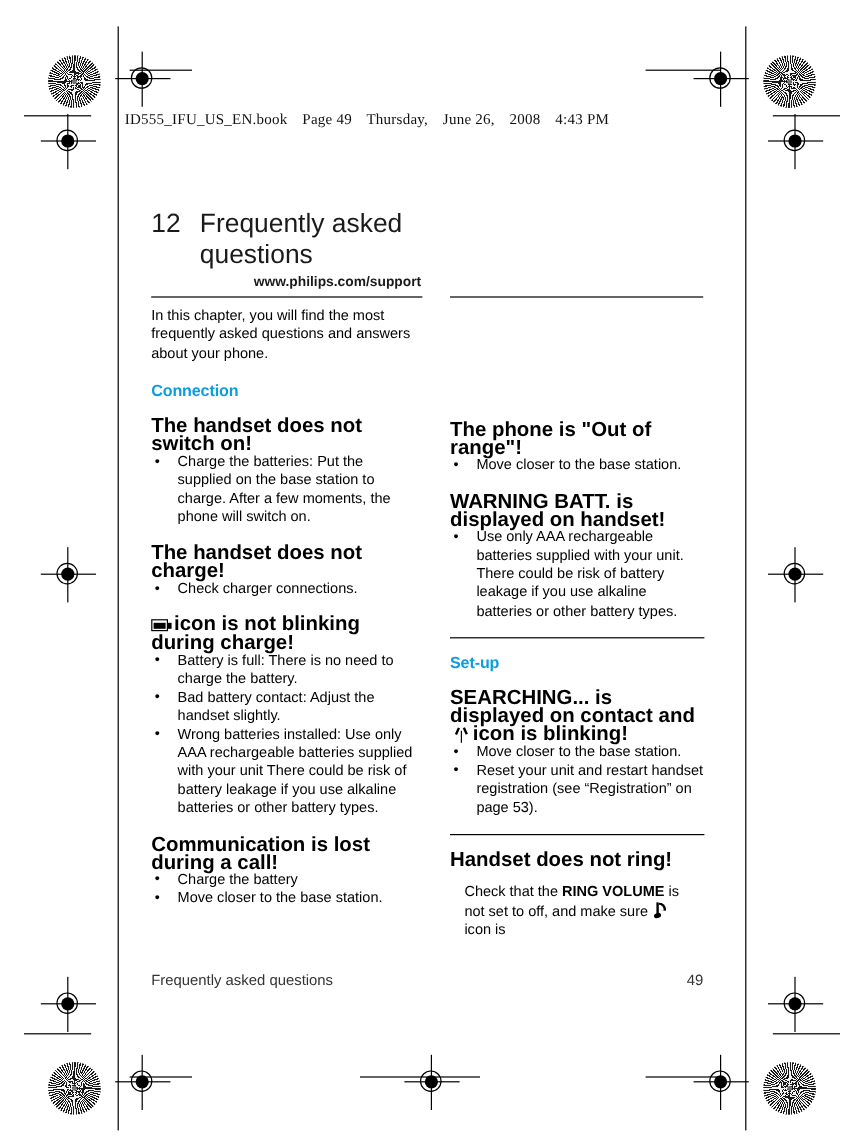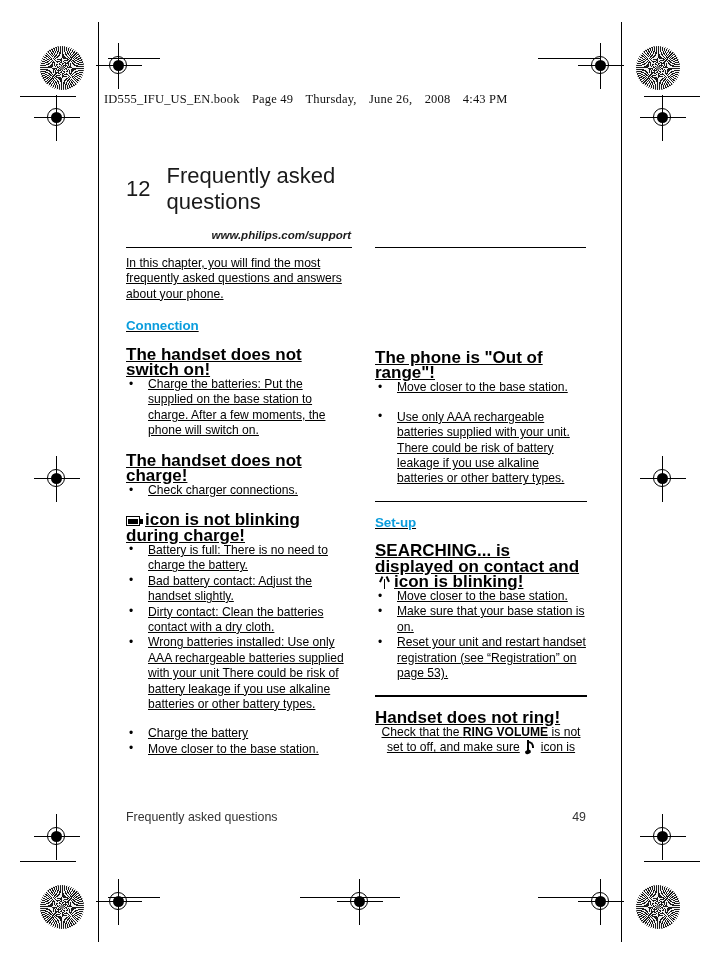--- a/index.html
+++ b/index.html
@@ -73,25 +73,24 @@
 
   
   .page {
     position: absolute;
     left: 0; top: 0;
     width: 719px; height: 956px;
   }
 
   .chapter-head {
     position: absolute;
-    left: 126px; top: 163px;
+    left: 126px; top: 173px;
     width: 230px;
     display: flex;
     gap: 16px;
-    align-items: center;
   }
   .chapter-num {
     font-size: 22px;
     font-weight: 300;
     line-height: 26px;
     color: #1a1a1a;
   }
   .chapter-title {
     font-size: 22px;
     font-weight: 300;
@@ -100,41 +99,39 @@
   }
 
   .support-url {
     position: absolute;
     left: 126px; top: 229px;
     width: 225px;
     text-align: right;
     font-size: 11.5px;
     font-weight: bold;
     color: #1a1a1a;
-    font-style: italic;
   }
   .rule-left {
     position: absolute;
     left: 126px; top: 247px;
     width: 226px; height: 1.2px;
     background: #000;
   }
   .rule-right-top {
     position: absolute;
     left: 375px; top: 247px;
     width: 211px; height: 1.2px;
     background: #000;
   }
 
   .col {
     position: absolute;
     width: 223px;
     font-size: 12.1px;
     line-height: 15.4px;
-    text-decoration: underline;
   }
   .col-left  { left: 126px; top: 256px; }
   .col-right { left: 375px; top: 350px; width: 212px; }
 
   .intro { margin: 0 0 16px 0; }
 
   .sec-head {
     color: #0b9ddd;
     font-weight: bold;
     font-size: 13.4px;
@@ -160,21 +157,21 @@
     margin: 0;
     line-height: 15.4px;
   }
   ul.bullets li::before {
     content: "\2022";
     position: absolute;
     left: 3px; top: -0.5px;
     font-size: 12px;
   }
 
-  .plainline { margin: 0; text-align: center; }
+  .plainline { margin: 12px; }
 
   .rule-mid {
     width: 212px; height: 1.2px; background: #000;
     margin: 14px 0 13px 0;
   }
 
   
   .icon-battery {
     display: inline-block;
     position: relative;
@@ -382,49 +379,49 @@
 
     <p class="q">The handset does not charge!</p>
     <ul class="bullets">
       <li>Check charger connections.</li>
     </ul>
 
     <p class="q"><span class="icon-battery"><span class="body"></span><span class="fill"></span><span class="tip"></span></span><span>icon is not blinking during charge!</span></p>
     <ul class="bullets">
       <li>Battery is full: There is no need to charge the battery.</li>
       <li>Bad battery contact: Adjust the handset slightly.</li>
-      <li>Dirty contact: Clean the batteries contact with a dry cloth.</li>
       <li>Wrong batteries installed: Use only AAA rechargeable batteries supplied with your unit There could be risk of battery leakage if you use alkaline batteries or other battery types.</li>
     </ul>
 
+    <p class="q">Communication is lost during a call!</p>
     <ul class="bullets">
       <li>Charge the battery</li>
       <li>Move closer to the base station.</li>
     </ul>
   </div>
 
   <div class="col col-right">
 
     <p class="q">The phone is "Out of range"!</p>
     <ul class="bullets">
       <li>Move closer to the base station.</li>
     </ul>
 
+    <p class="q">WARNING BATT. is displayed on handset!</p>
     <ul class="bullets">
       <li>Use only AAA rechargeable batteries supplied with your unit. There could be risk of battery leakage if you use alkaline batteries or other battery types.</li>
     </ul>
 
     <div class="rule-mid"></div>
 
     <div class="sec-head">Set-up</div>
 
     <p class="q"><span>SEARCHING... is displayed on contact and</span><span class="icon-antenna"><span class="mast"></span><span class="armL"></span><span class="armR"></span></span><span>icon is blinking!</span></p>
     <ul class="bullets">
       <li>Move closer to the base station.</li>
-      <li>Make sure that your base station is on.</li>
       <li>Reset your unit and restart handset registration (see “Registration” on page 53).</li>
     </ul>
 
     <div class="rule-mid"></div>
 
 
     <p class="q">Handset does not ring!</p>
     <p class="plainline"><span>Check that the </span><b>RING VOLUME</b><span> is not set to off, and make sure</span><span class="icon-note"><span class="stem"></span><span class="flag"></span><span class="head"></span></span><span>icon is</span></p>
   </div>
 

